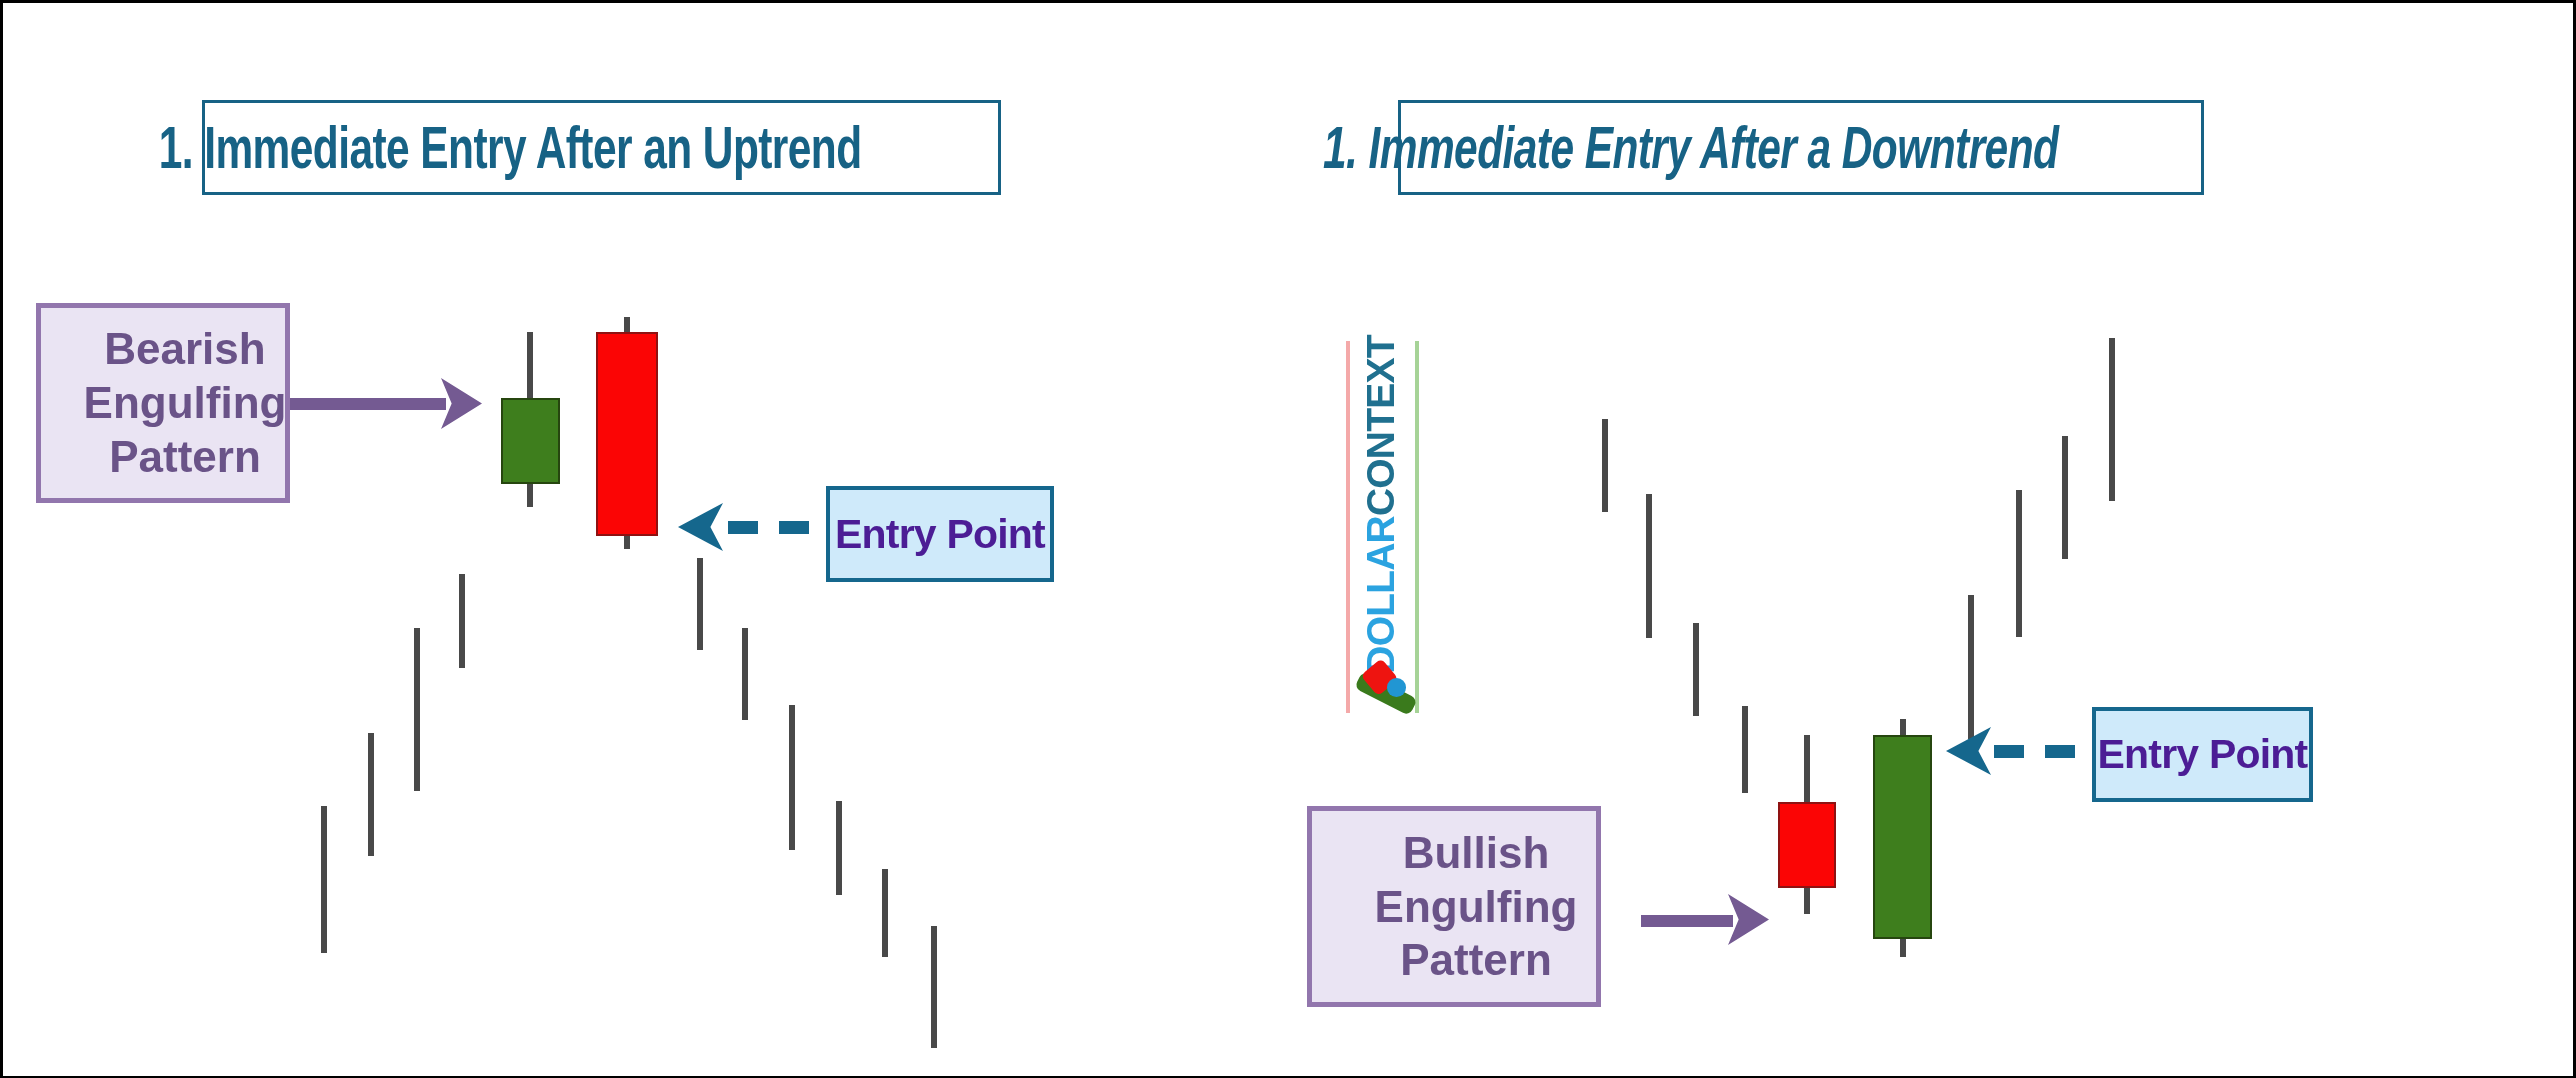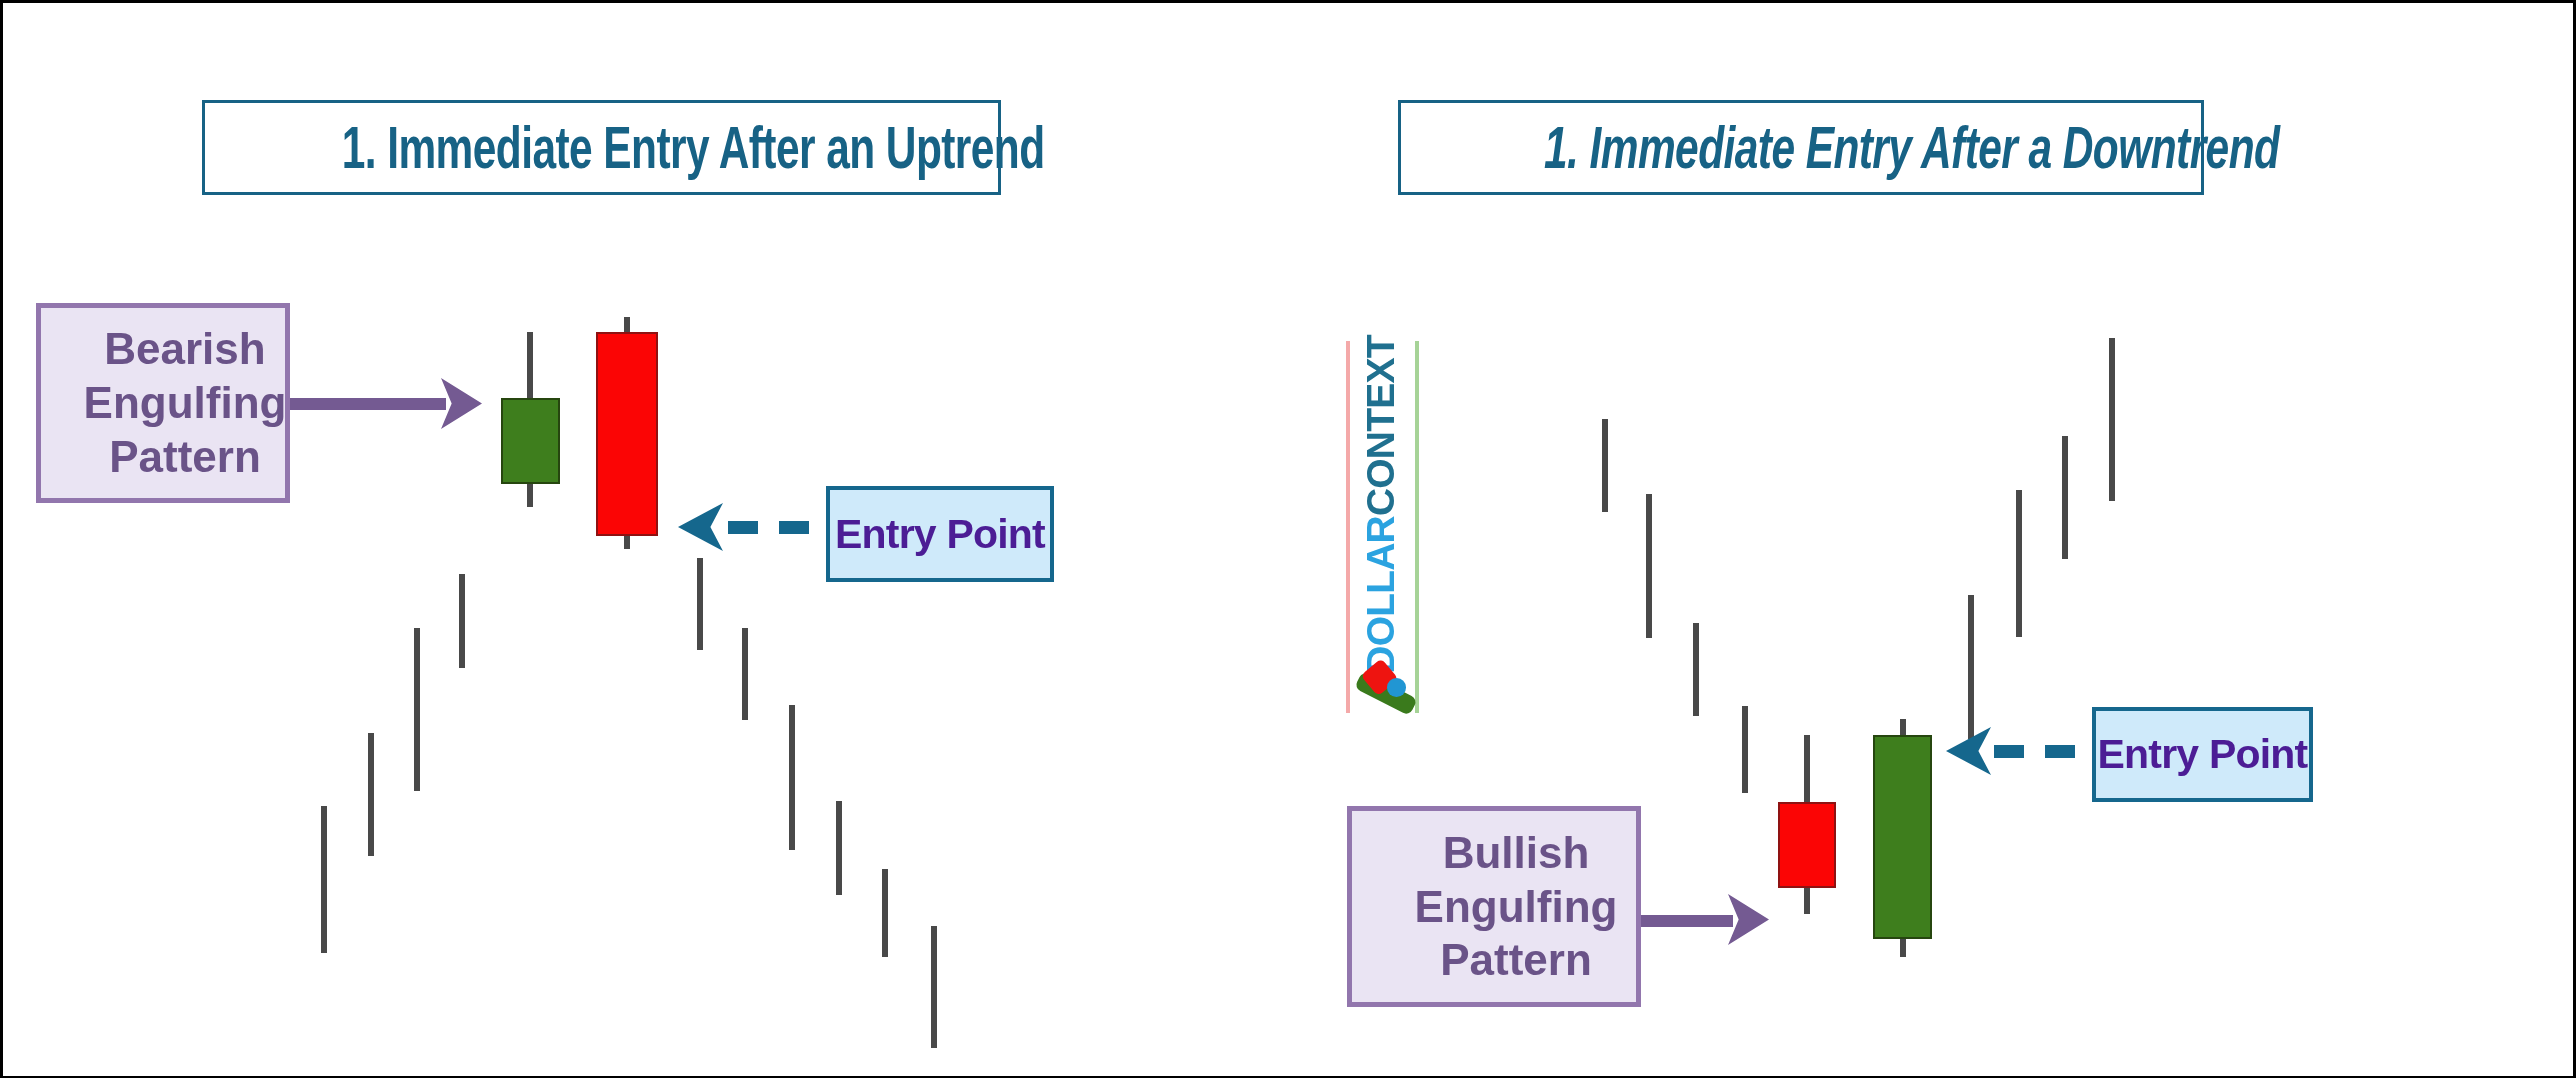--- a/index.html
+++ b/index.html
@@ -10,41 +10,41 @@
     border:3.1px solid #000000;
     box-sizing:border-box;
     font-family:"Liberation Sans", sans-serif;
     overflow:hidden;
   }
   
   .title-box{
     position:absolute;top:97px;height:95px;
     border:3.9px solid #176285;background:#ffffff;color:#176285;
     box-sizing:border-box;
-    display:flex;align-items:center;justify-content:flex-start;
+    display:flex;align-items:center;justify-content:flex-end;
   }
   .title-box .t{
     font-size:59px;font-weight:bold;white-space:nowrap;
     transform:scaleX(0.72);letter-spacing:-0.8px;
   }
   .title-left{left:199px;width:799px;}
   .title-right{left:1395px;width:806px;font-style:italic;}
 
   
   .pattern-box{
     position:absolute;
     background:#eae4f3;border:5.5px solid #9276ad;color:#6a5388;
     box-sizing:border-box;
     display:flex;align-items:center;justify-content:center;
     text-align:center;font-weight:bold;font-size:44px;line-height:1.22;
     white-space:pre-line;
     padding-left:44px;
   }
   .pattern-left{left:33px;top:300px;width:254px;height:200px;}
-  .pattern-right{left:1344px;top:803px;width:294px;height:201px;}
+  .pattern-right{left:1304px;top:803px;width:294px;height:201px;}
 
   
   .entry-box{
     position:absolute;
     background:#cfeafa;border:4.7px solid #15678d;color:#4c1d95;
     box-sizing:border-box;
     display:flex;align-items:center;justify-content:center;
     font-weight:bold;font-size:41px;letter-spacing:-0.8px;white-space:nowrap;
   }
   .entry-left{left:823px;top:483px;width:228px;height:96px;}

